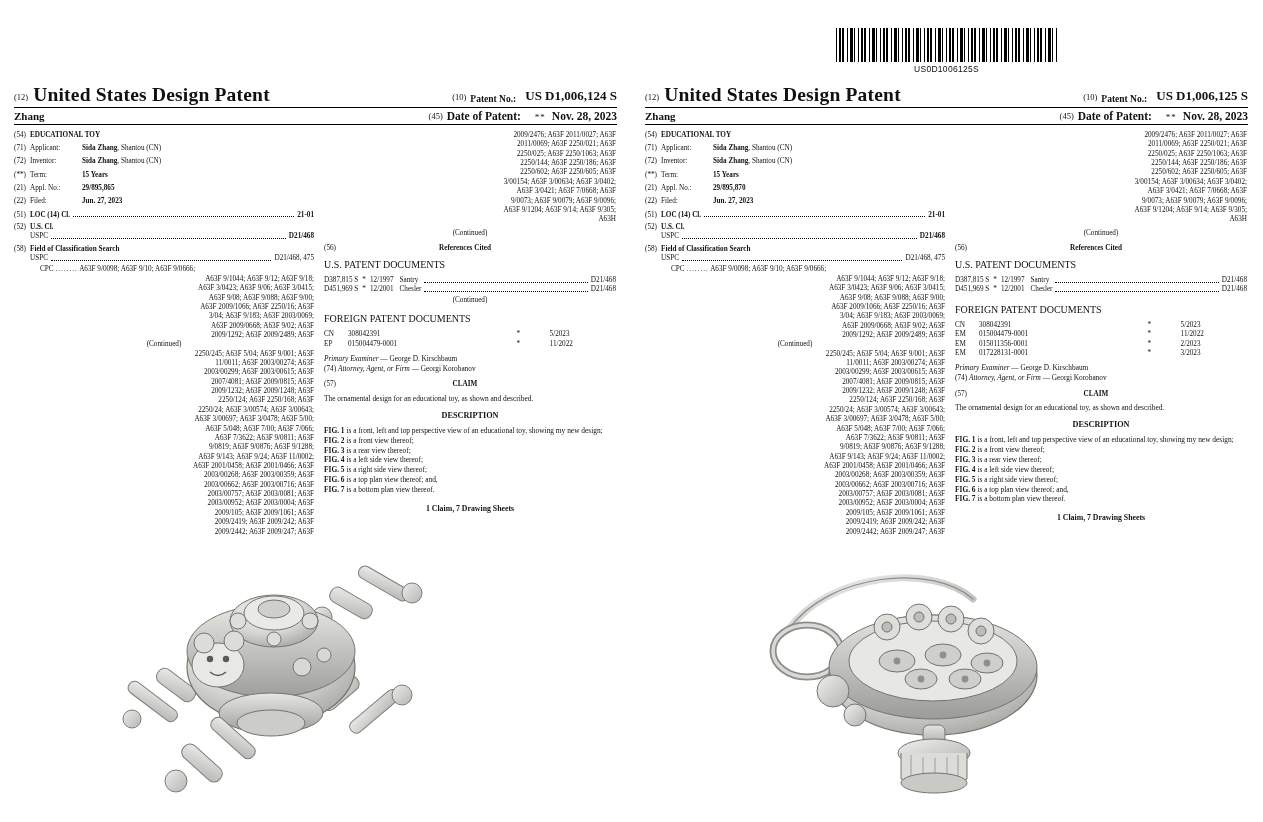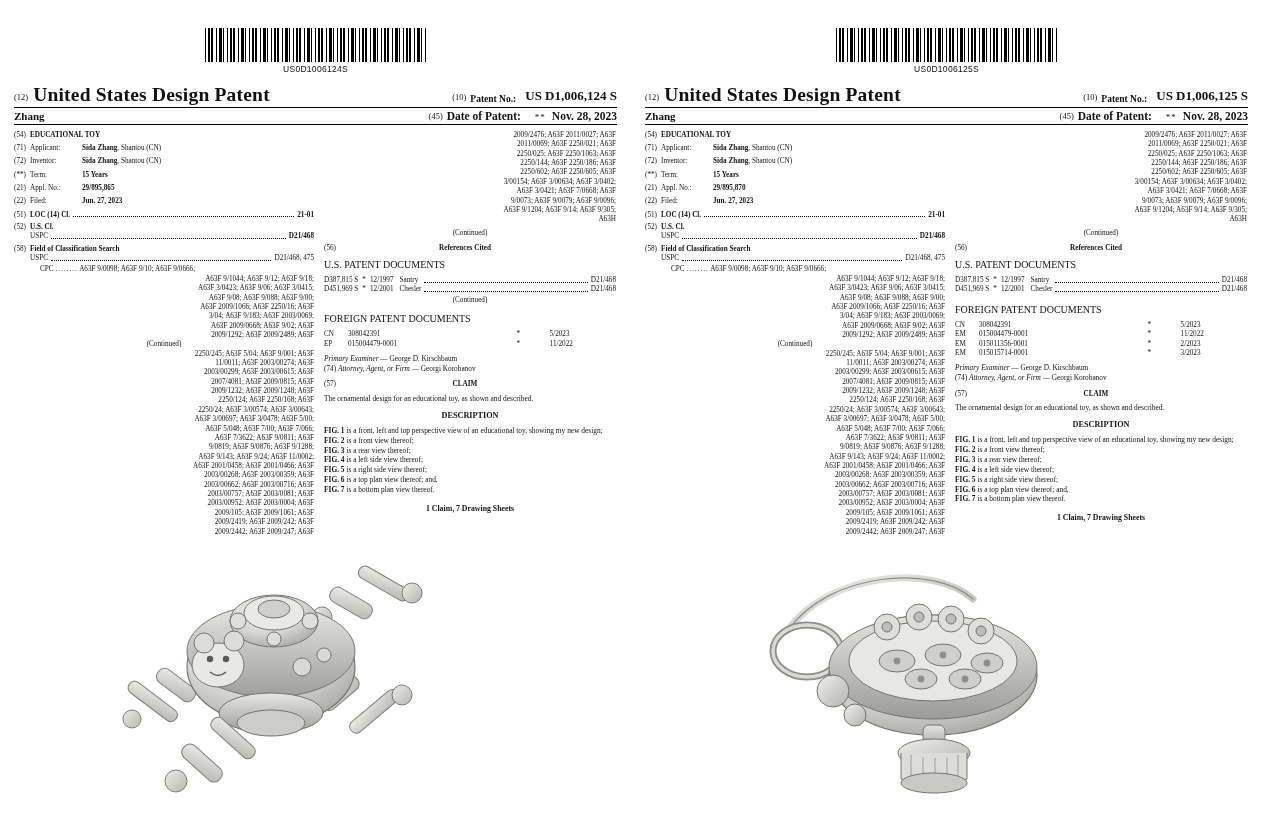--- a/index.html
+++ b/index.html
@@ -151,24 +151,20 @@
   }
   .drawing svg{display:block;margin:0 auto;}
 </style>
 </head>
 <body>
 
 <div class="sheet">
 
   <div class="page">
 
-    <div class="barcode-wrap">
-      <div class="barcode"></div>
-      <div class="barcode-num">US0D1006124S</div>
-    </div>
 
     <div class="titleblock">
       <div class="titlerow">
         <span class="t12">(12)</span>
         <span class="bigtitle">United States Design Patent</span>
         <span class="t10">(10)</span>
         <span class="patno" style="font-size:9.5px;margin-left:4px;">Patent No.:</span>
         <span class="patno">US D1,006,124 S</span>
       </div>
       <div class="subrow">
@@ -627,21 +623,21 @@
             <td>11/2022</td>
           </tr>
           <tr>
             <td>EM</td>
             <td style="padding-right:10px;">015011356-0001</td>
             <td style="padding-right:8px;">*</td>
             <td>2/2023</td>
           </tr>
           <tr>
             <td>EM</td>
-            <td style="padding-right:10px;">015015714-0001</td>
+            <td style="padding-right:10px;">017228131-0001</td>
             <td style="padding-right:8px;">*</td>
             <td>3/2023</td>
           </tr>
         </tbody>
           </table>
 
         <div class="examiner">
           <i>Primary Examiner</i><span> — </span><span>George D. Kirschbaum</span>
         </div>
         <div class="examiner" style="margin-top:1px;">

